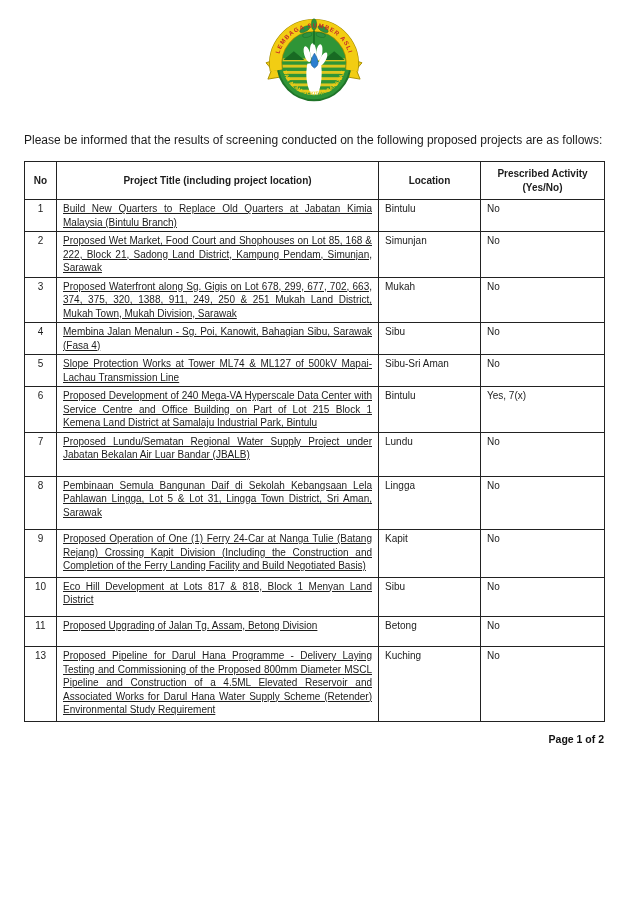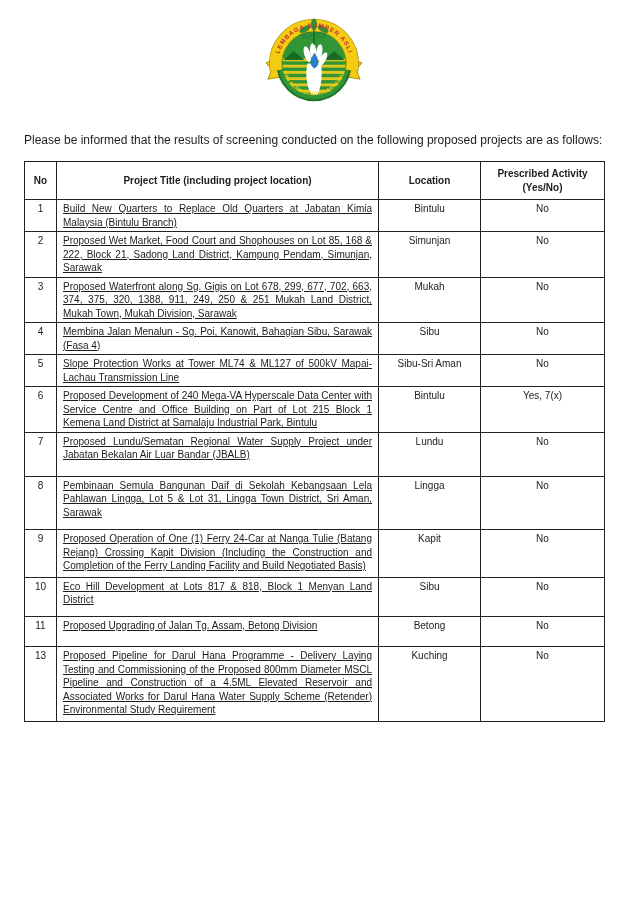--- a/index.html
+++ b/index.html
@@ -45,21 +45,21 @@
     padding: 2px 6px;
   }
   table.results thead th {
     text-align: center;
     vertical-align: middle;
     font-weight: bold;
     padding: 5px 4px;
   }
   td.c-no { text-align: center; padding-left: 2px; padding-right: 2px; }
   td.c-title { text-align: justify; text-decoration: underline; }
-  td.c-loc, td.c-pa { text-align: center; }
+  td.c-loc, td.c-pa { }
 
   tr.pb14 td { padding-bottom: 14px; }
   tr.pb11 td { padding-bottom: 14px; }
   tr.pb10 td { padding-bottom: 10px; }
   tr.pb9  td { padding-bottom: 9px; }
   tr.pb4  td { padding-bottom: 4px; }
 
   .page-footer {
     margin-top: 11px;
     width: 580px;
@@ -220,14 +220,15 @@
       </tr>
       <tr class="pb4">
         <td class="c-no">13</td>
         <td class="c-title">Proposed Pipeline for Darul Hana Programme - Delivery Laying Testing and Commissioning of the Proposed 800mm Diameter MSCL Pipeline and Construction of a 4.5ML Elevated Reservoir and Associated Works for Darul Hana Water Supply Scheme (Retender) Environmental Study Requirement</td>
         <td class="c-loc">Kuching</td>
         <td class="c-pa">No</td>
       </tr>
     </tbody>
   </table>
 
+  <div class="page-footer">Page 1 of 2</div>
 
 </div>
 
 </body></html>

